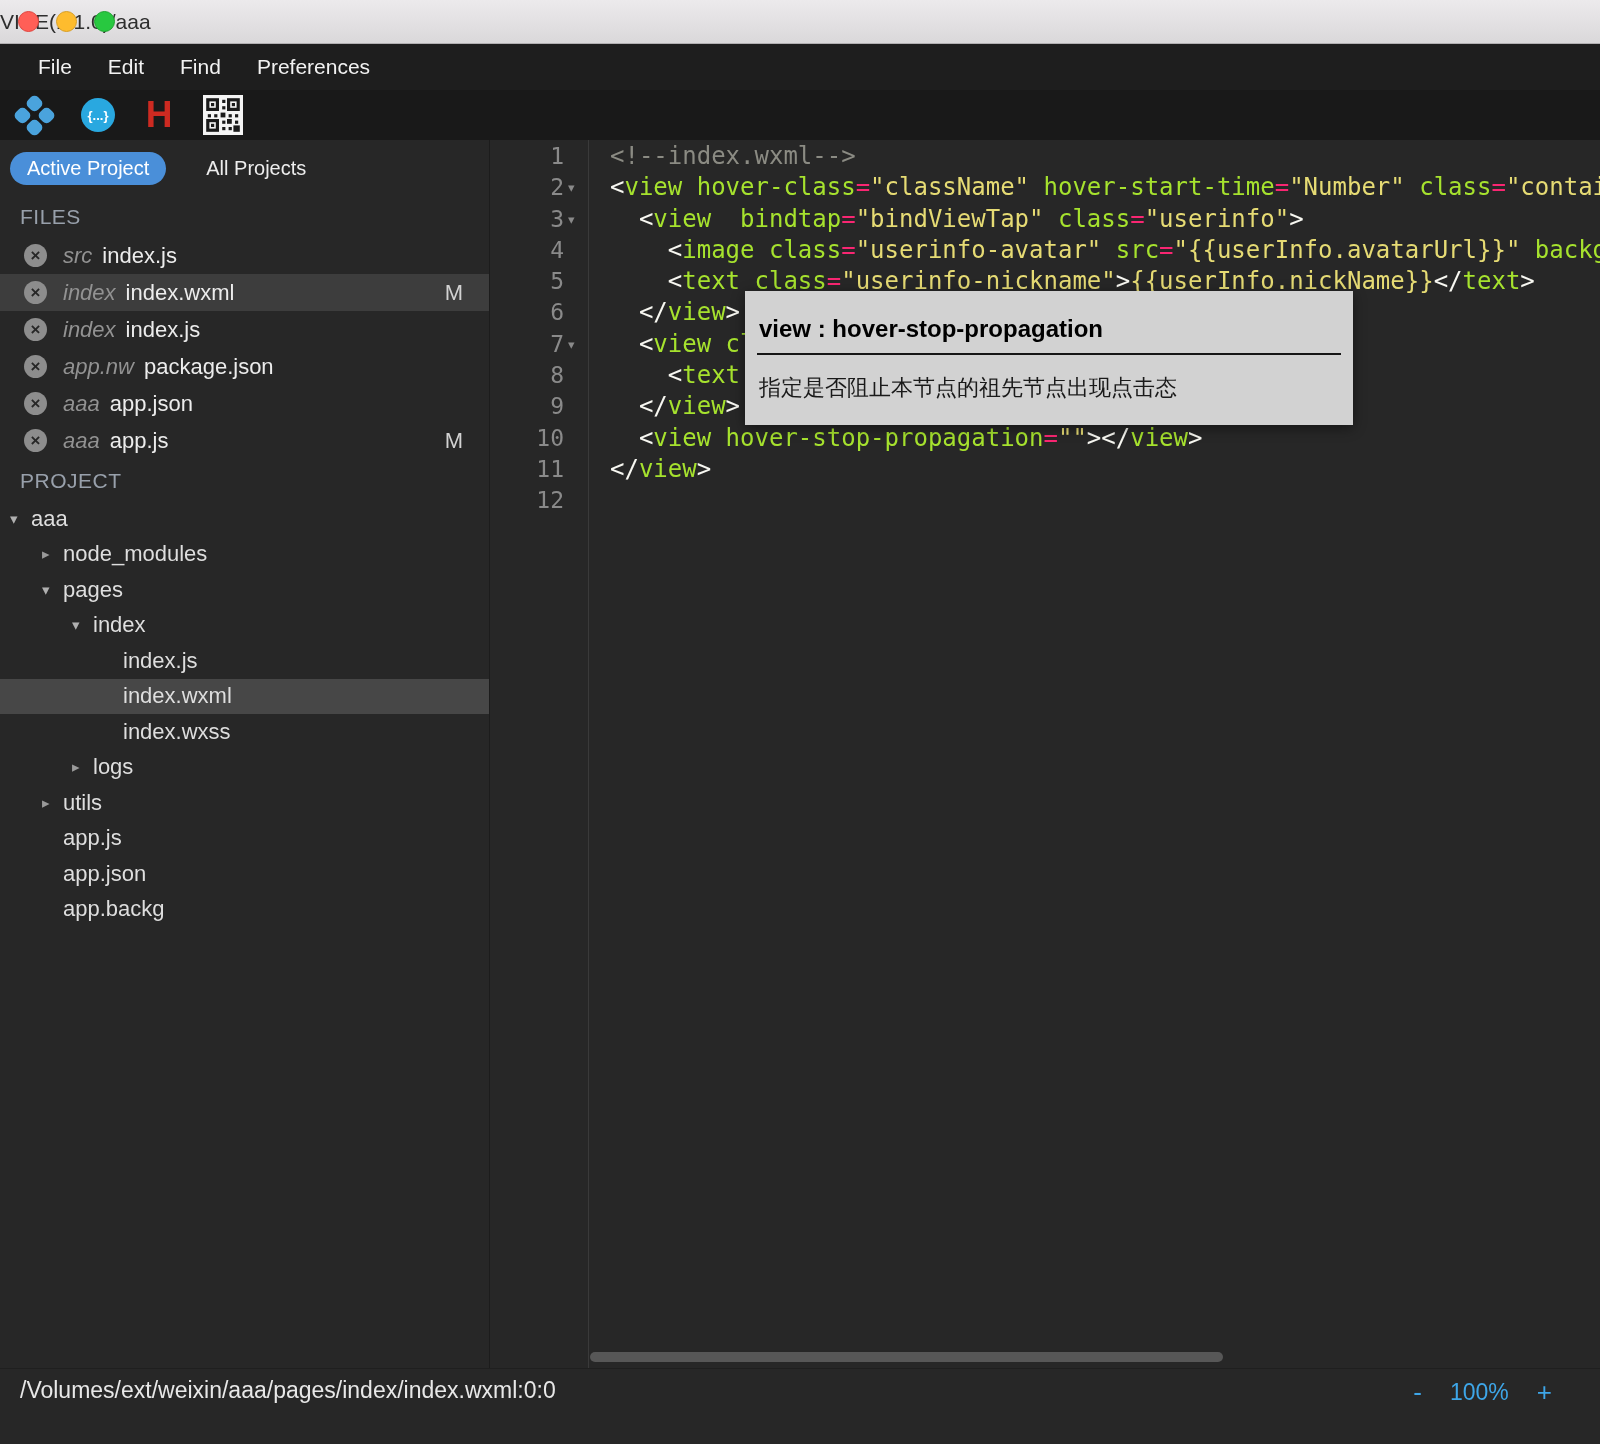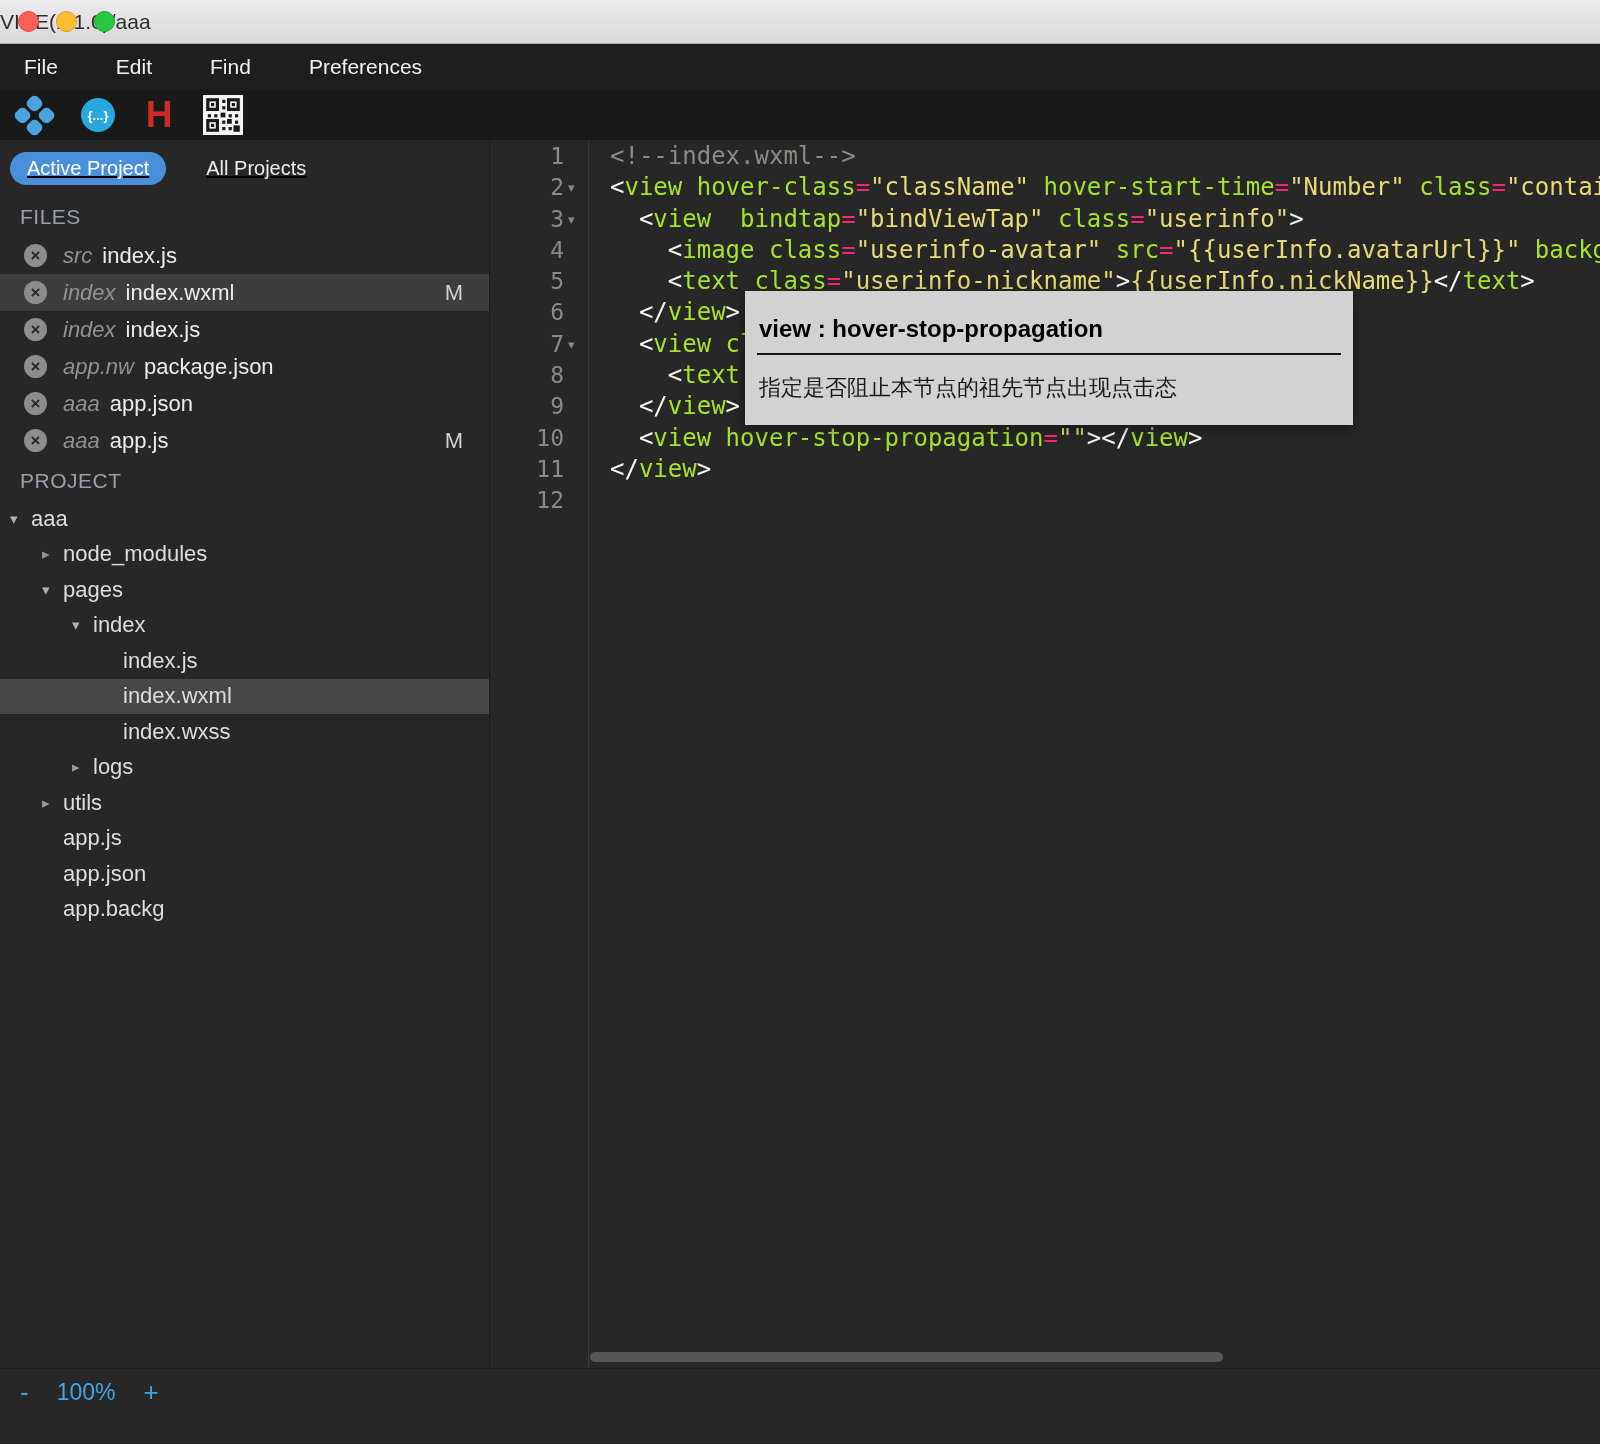--- a/index.html
+++ b/index.html
@@ -13,42 +13,42 @@
               display:flex; align-items:center; }
   .traffic { position:absolute; left:18px; top:0; bottom:0; display:flex; align-items:center; gap:17px; }
   .tl { width:21px; height:21px; border-radius:50%; display:inline-block; }
   .tl.red { background:#ff5f57; border:1px solid #e0443e; }
   .tl.yellow { background:#febc2e; border:1px solid #d89e24; }
   .tl.green { background:#28c840; border:1px solid #1da32f; }
   .win-title { flex:1; text-align:left; font-size:21px; color:#2e2e2e; }
 
   
   .menubar { height:46px; flex:none; background:#1e1e1e; display:flex; align-items:center;
-             padding-left:24px; gap:58px; }
+             padding-left:38px; gap:36px; }
   .menu-item { color:#f2f2f2; font-size:21px; }
 
   
   .toolbar { height:50px; flex:none; background:#191919; display:flex; align-items:center;
              gap:27px; padding-left:14px; }
   .tb-icon { display:flex; align-items:center; justify-content:center; }
   .pinwheel { width:40px; height:40px; }
   .pingrid { display:grid; grid-template-columns:14px 14px; grid-template-rows:14px 14px;
              gap:3px; transform:rotate(45deg); }
   .pingrid i { background:#4aa3dd; border-radius:5px; display:block; }
   .braces-circle { width:34px; height:34px; border-radius:50%; background:#29a8e0;
                    color:#fff; font-size:13px; font-weight:bold; }
   .h-logo { font-size:37px; font-weight:800; color:#cd2a21; width:34px; }
   .qr svg { display:block; }
 
   
   .main { flex:1; display:flex; min-height:0; }
 
   
   .sidebar { width:490px; flex:none; background:#272727; border-right:1px solid #1c1c1c; overflow:hidden; }
-  .tabs { display:flex; align-items:center; padding:12px 0 10px 10px; gap:40px;text-decoration:underline; }
+  .tabs { display:flex; align-items:center; padding:12px 0 10px 10px; gap:40px; }
   .tab { font-size:20px; color:#ededed; cursor:default; }
   .tab.active { background:#4a8fd9; border-radius:17px; padding:5px 17px; color:#fff; }
   .section-header { color:#98a0ab; font-size:21px; font-weight:400; letter-spacing:.5px;
                     padding:10px 0 8px 20px; }
   .file-row { display:flex; align-items:center; height:37px; padding-left:24px; }
   .file-row.selected { background:#3d3d3d; }
   .fi-close { width:23px; height:23px; border-radius:50%; background:#8d8d8d; color:#272727;
               display:flex; align-items:center; justify-content:center; font-size:17px;
               font-weight:bold; line-height:1; flex:none; }
   .fi-prefix { font-style:italic; color:#929292; font-size:22px; margin-left:16px; }
@@ -289,20 +289,21 @@
 
   </div>
 
   <div class="tooltip">
     <div class="tooltip-title">view : hover-stop-propagation</div>
     <hr>
     <div class="tooltip-body">指定是否阻止本节点的祖先节点出现点击态</div>
   </div>
 
   <footer class="statusbar">
+    <span class="path">/Volumes/ext/weixin/aaa/pages/index/index.wxml:0:0</span>
     <span class="zoom">
       <span class="sign">-</span>
       <span>100%</span>
       <span class="sign">+</span>
     </span>
   </footer>
 
 </div>
 
 </body></html>

